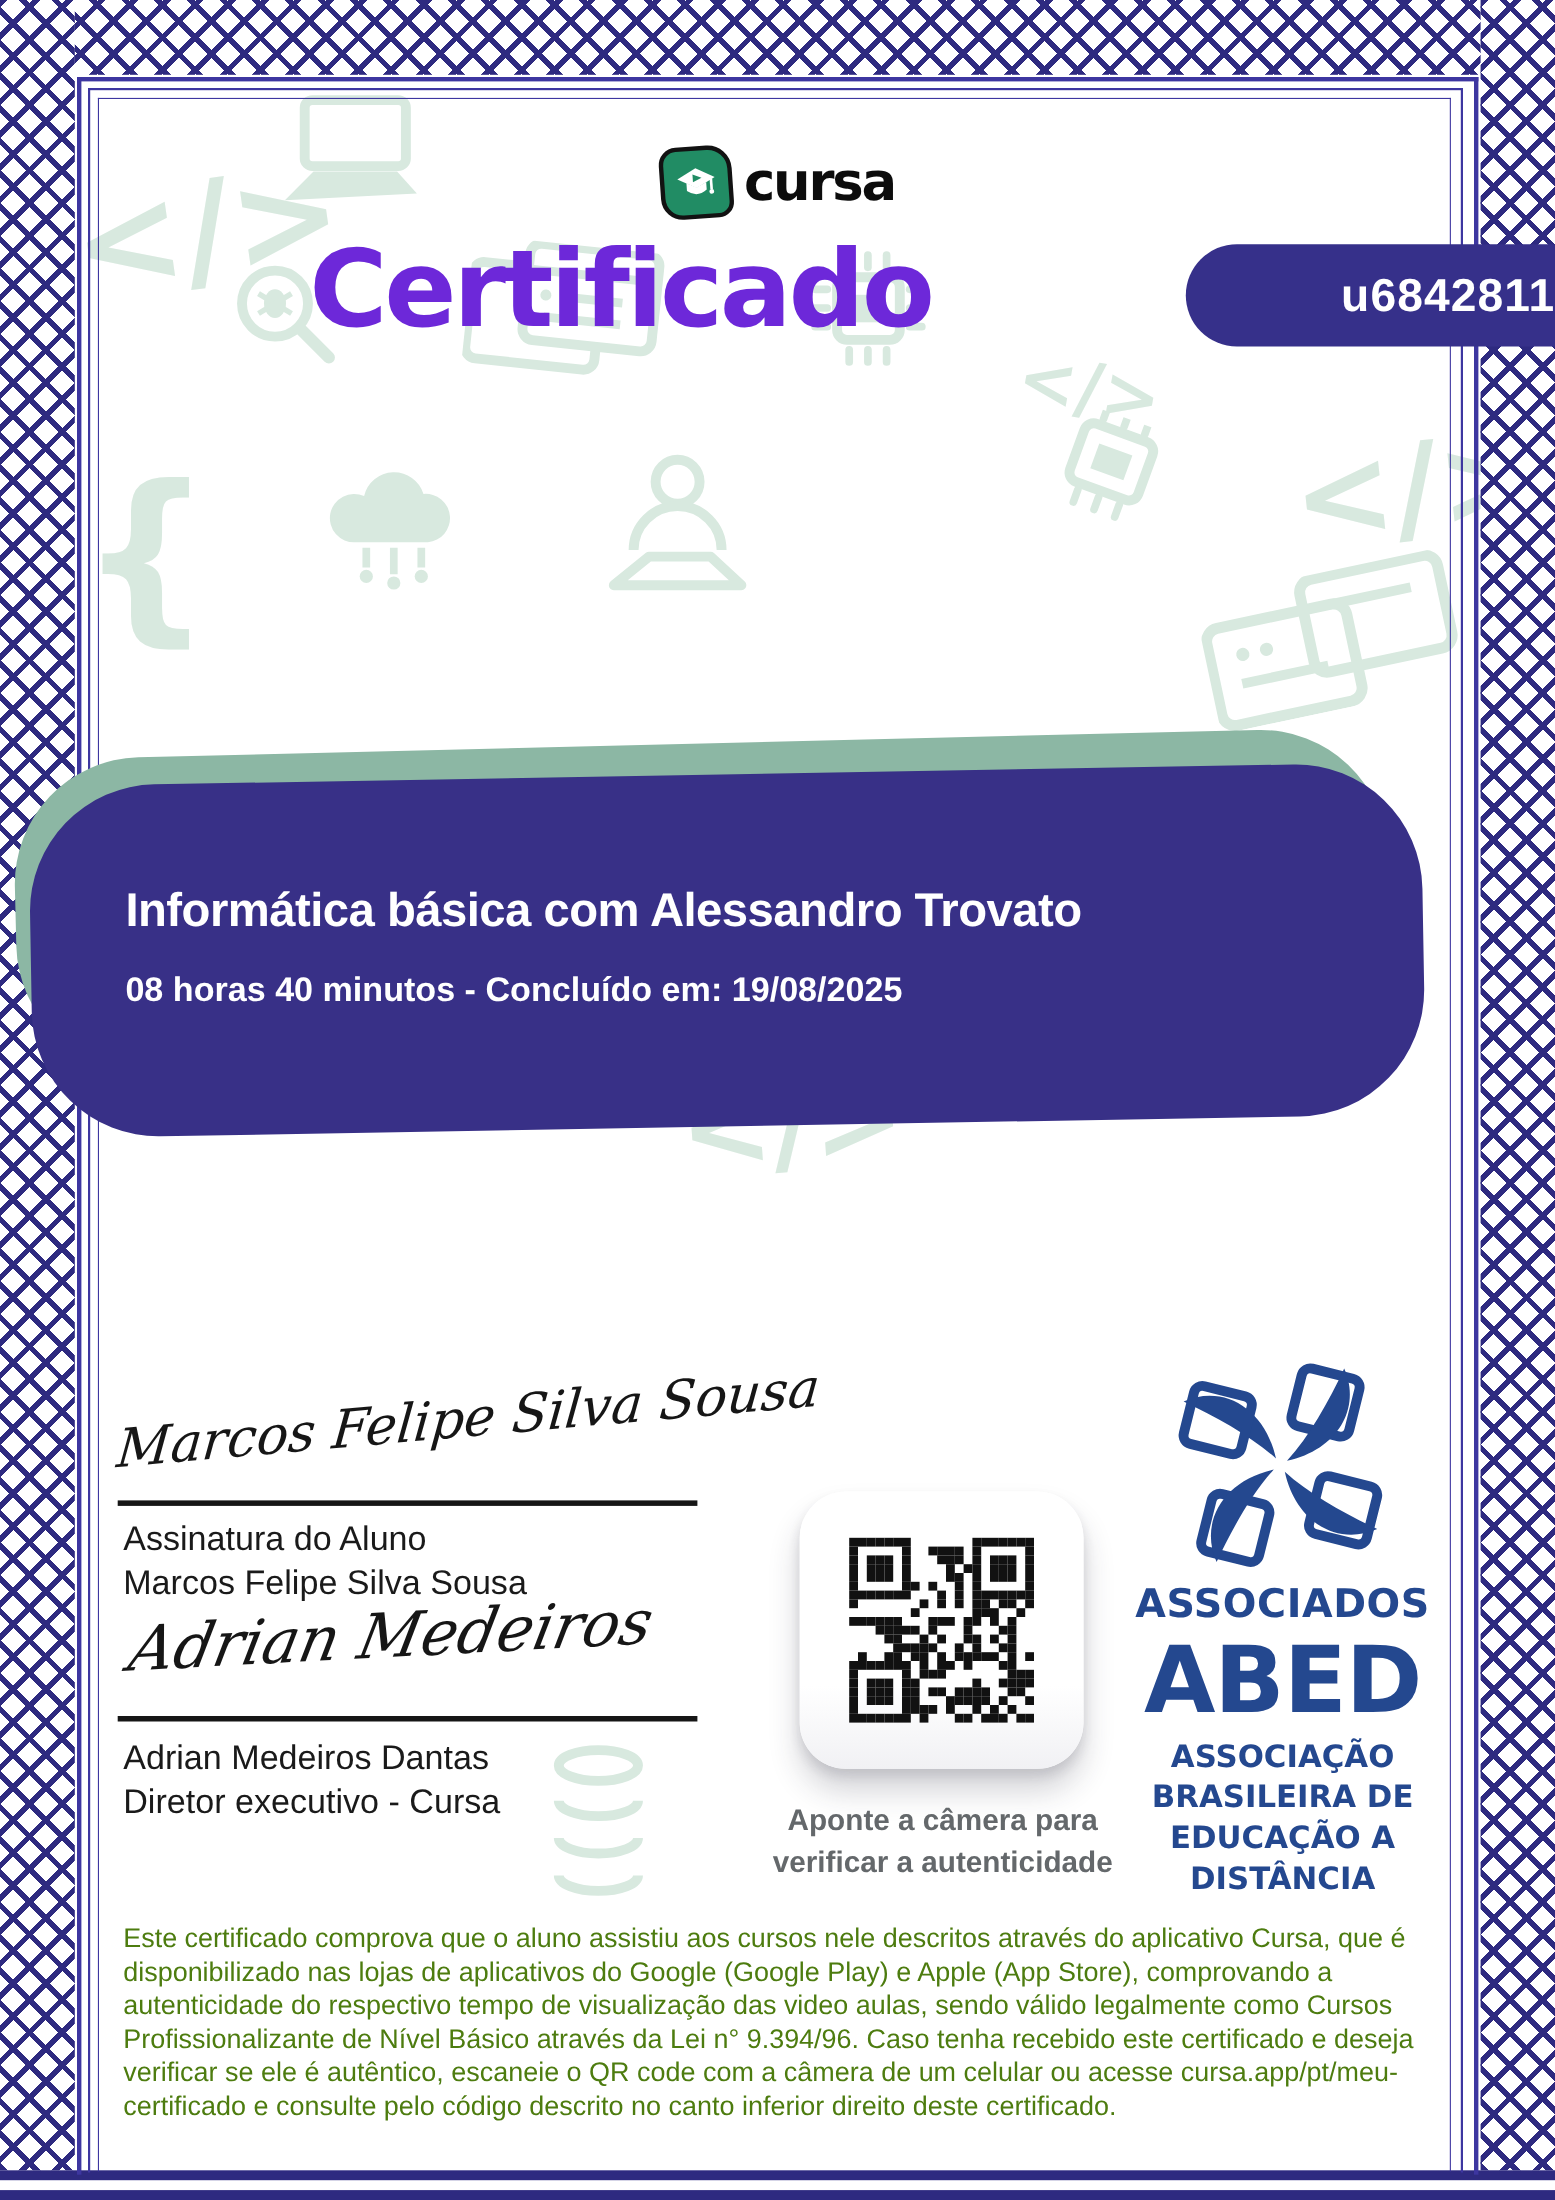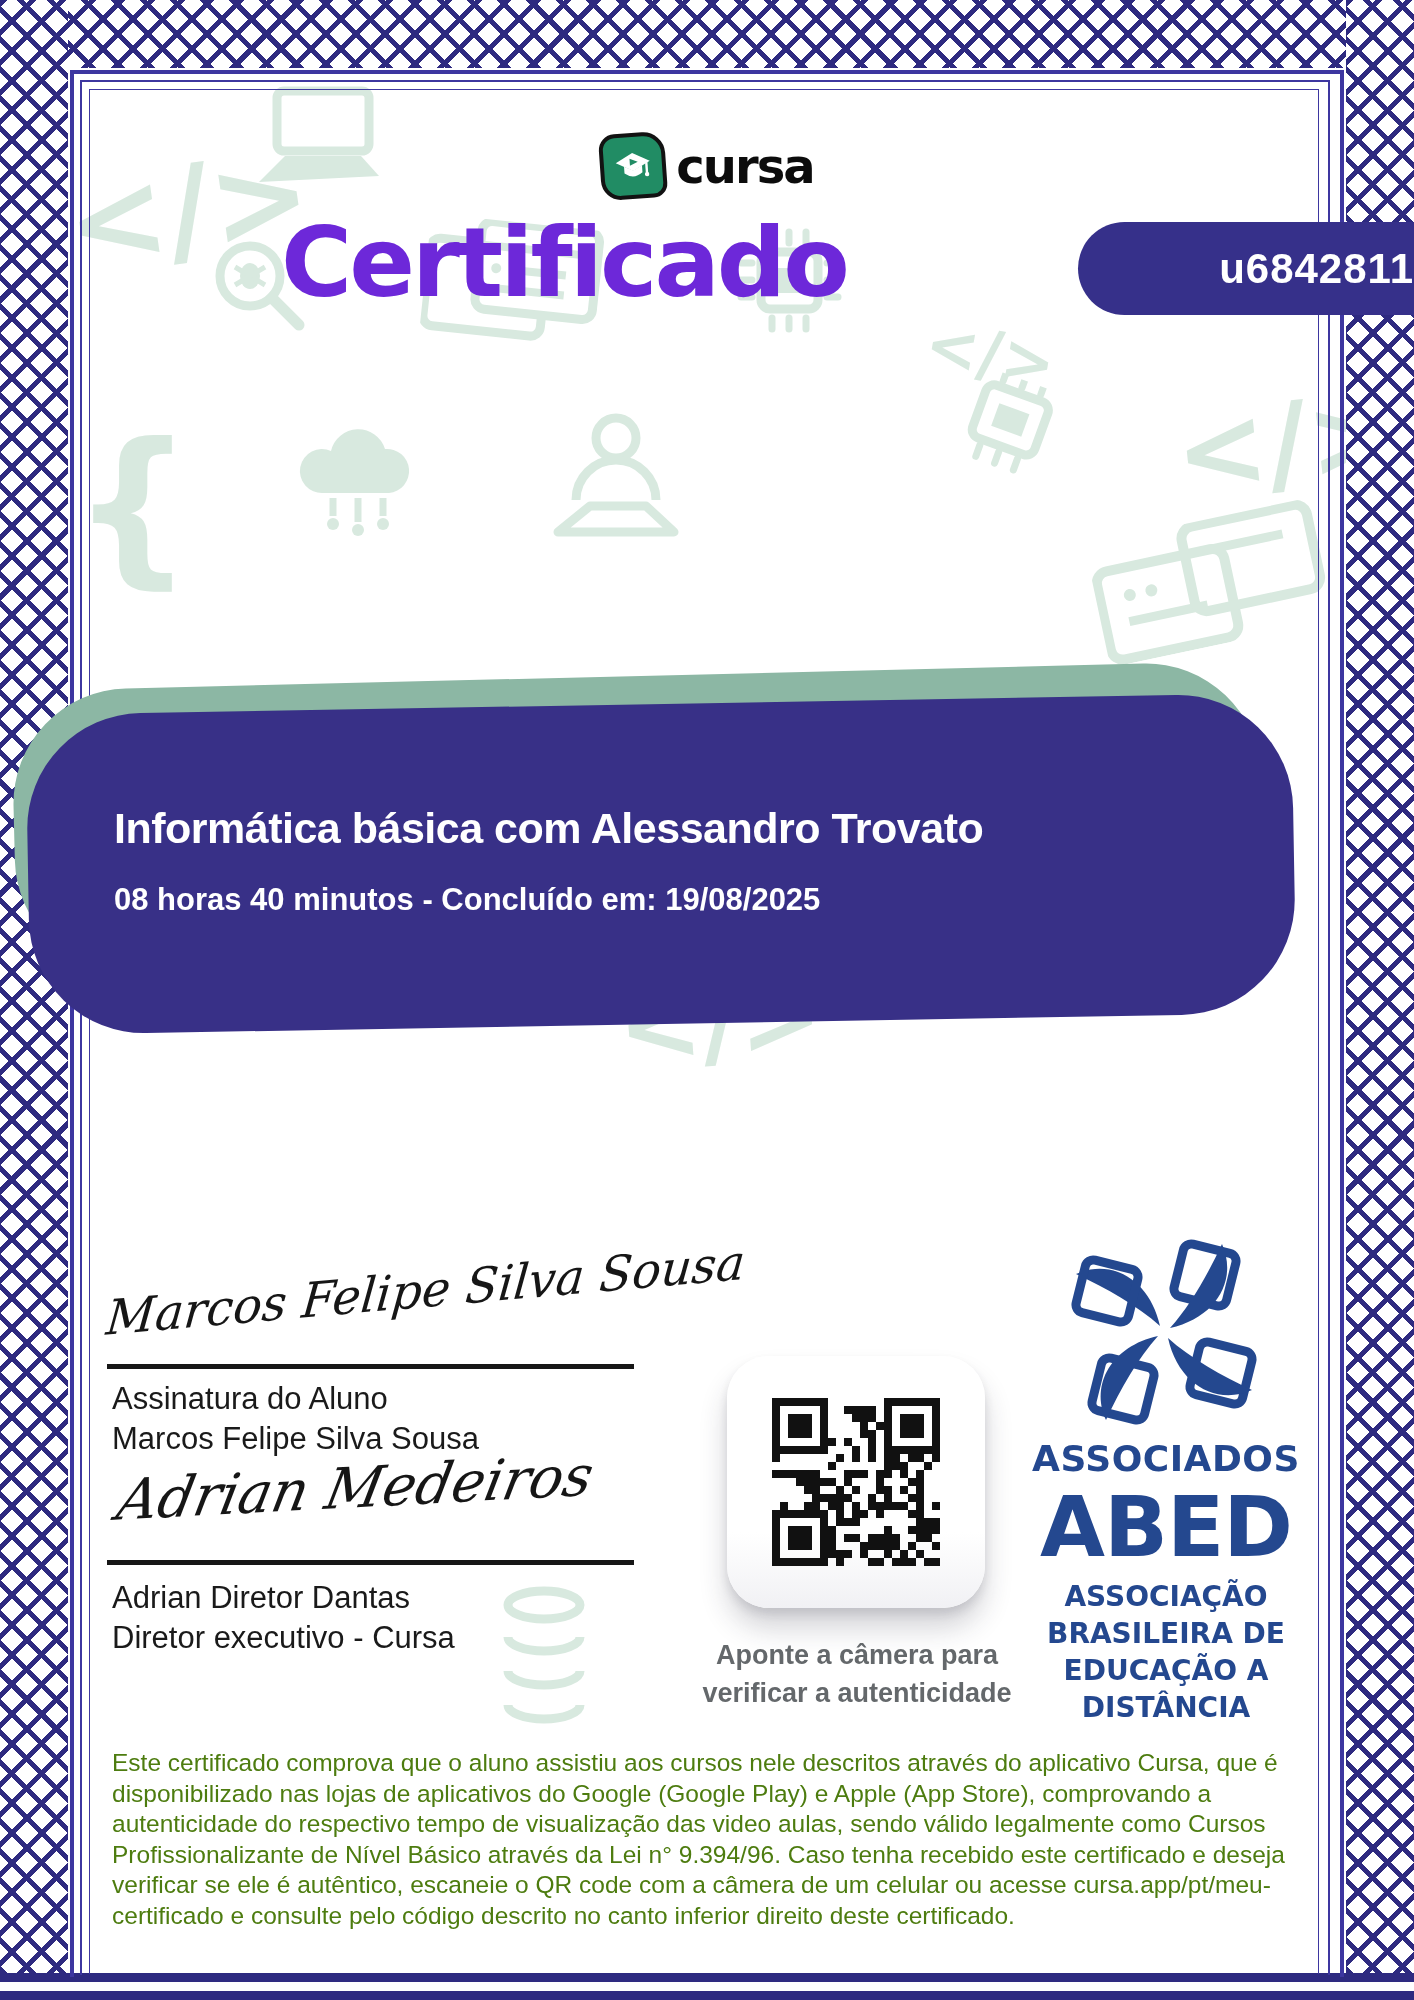--- a/index.html
+++ b/index.html
@@ -200,21 +200,21 @@
   <div class="abs course-title">Informática básica com Alessandro Trovato</div>
   <div class="abs course-details">08 horas 40 minutos - Concluído em: 19/08/2025</div>
 
   <div class="abs script sig1">Marcos Felipe Silva Sousa</div>
   <div class="abs sig-line sig-line-1"></div>
   <div class="abs sig-label" style="left:112px;top:1379px">Assinatura do Aluno</div>
   <div class="abs sig-label" style="left:112px;top:1419px">Marcos Felipe Silva Sousa</div>
 
   <div class="abs script sig2">Adrian Medeiros</div>
   <div class="abs sig-line sig-line-2"></div>
-  <div class="abs sig-label" style="left:112px;top:1578px">Adrian Diretor Dantas</div>
+  <div class="abs sig-label" style="left:112px;top:1578px">Adrian Medeiros Dantas</div>
   <div class="abs sig-label" style="left:112px;top:1618px">Diretor executivo - Cursa</div>
 
   <div class="abs qr-card">
     <div class="qr-grid" id="qr">
         <div class="on"></div>
         <div class="on"></div>
         <div class="on"></div>
         <div class="on"></div>
         <div class="on"></div>
         <div class="on"></div>

